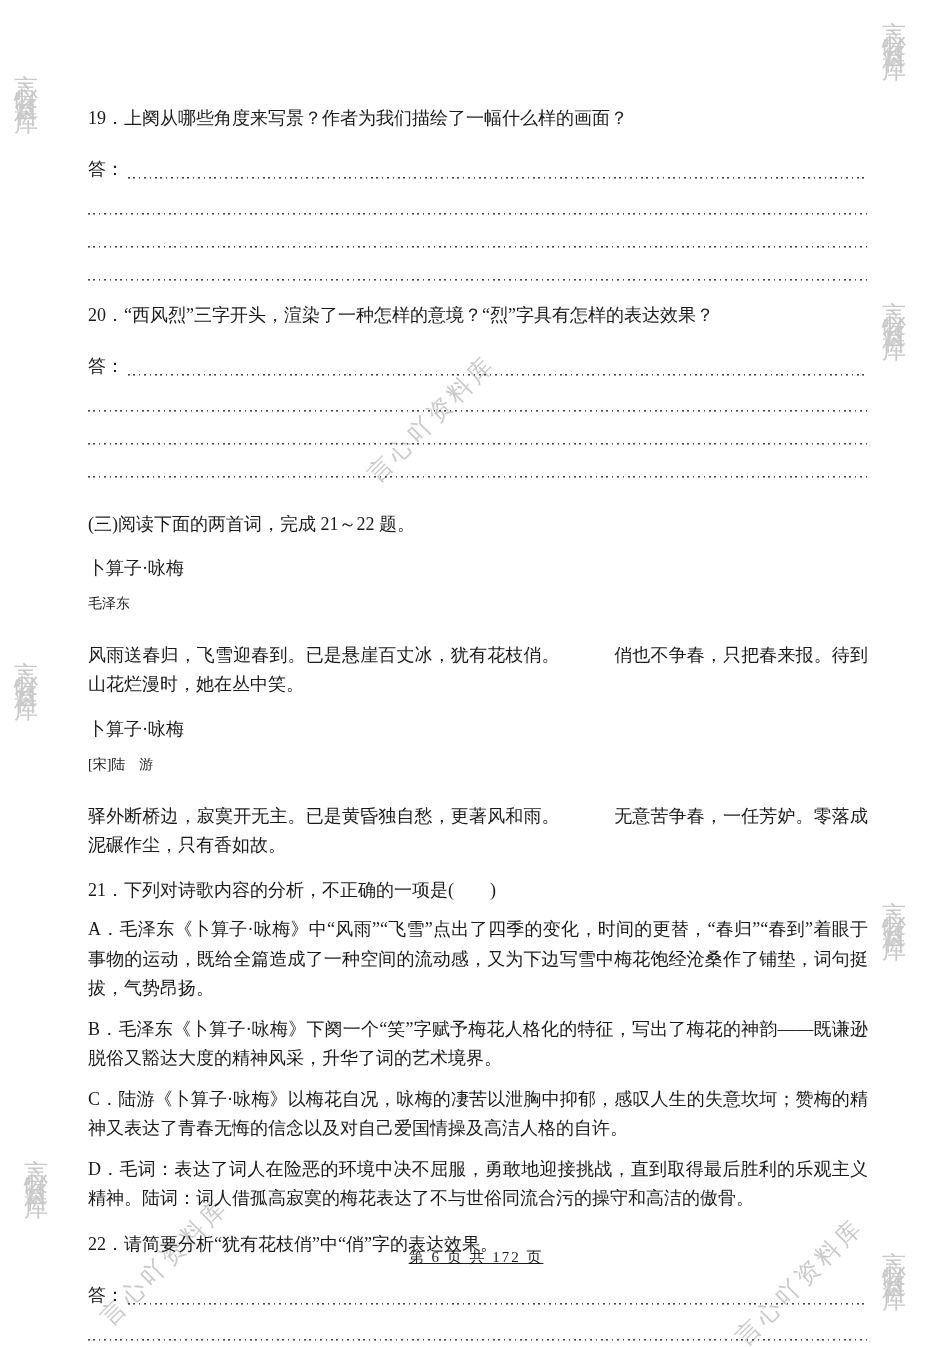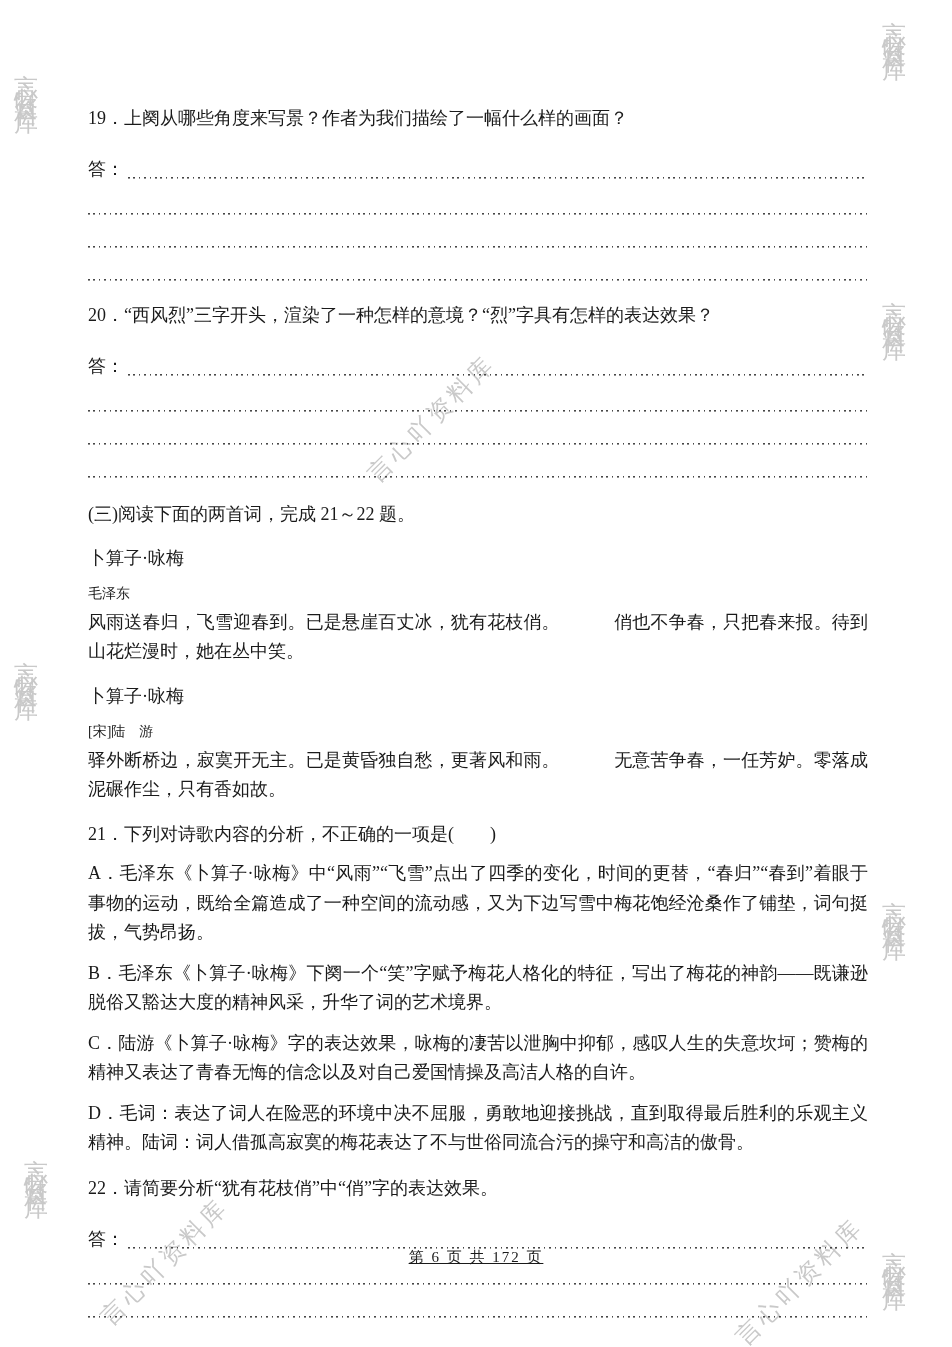--- a/index.html
+++ b/index.html
@@ -26,21 +26,21 @@
 
   .content {
     position:absolute; left:88px; right:84px; top:104px; z-index:1;
   }
   .q {
     font-size:18px; line-height:28px; margin:0; text-align:justify;
   }
   .mt10 { margin-top:10px; }
   .mt16 { margin-top:16px; }
   .mt20 { margin-top:20px; }
-  .mt22 { margin-top:22px; }
+  .mt22 { margin-top:32px; }
 
   .arow { display:flex; align-items:flex-end; height:40px; }
   .alabel { font-size:18px; line-height:26px; flex:0 0 auto; padding-right:4px; }
   .afill {
     flex:1 1 auto; height:26px;
     background-image:repeating-linear-gradient(to right,#474747 0 1.6px,transparent 1.6px 5.4px);
     background-size:100% 1.6px;
     background-repeat:no-repeat;
     background-position:0 21px;
   }
@@ -48,21 +48,21 @@
     height:33px;
     background-image:repeating-linear-gradient(to right,#474747 0 1.6px,transparent 1.6px 5.4px);
     background-size:100% 1.6px;
     background-repeat:no-repeat;
     background-position:0 bottom;
   }
 
   .center { text-align:left; }
   .poem-title { font-size:18px; line-height:28px; margin:16px 0 0; }
   .poem-author { font-size:14px; line-height:28px; margin:8px 0 0; }
-  .poem-text { font-size:18px; line-height:29px; margin:0 0 0; text-align:justify; }
+  .poem-text { font-size:18px; line-height:29px; margin:23px 0 0; text-align:justify; }
   .poem-date { font-size:18px; line-height:28px; margin:9px 0 0; }
 
   .option { font-size:18px; line-height:29.5px; margin:11px 0 0; text-align:justify; }
 
   .footer {
     position:absolute; left:0; right:0; top:1248px;
     text-align:center;
     font-size:15px; letter-spacing:2px;
     color:#1a1a1a; z-index:1;
     font-family:"Liberation Serif","DejaVu Serif",serif;
@@ -115,21 +115,21 @@
     <p class="poem-author center">毛泽东</p>
     <p class="poem-text">风雨送春归，飞雪迎春到。已是悬崖百丈冰，犹有花枝俏。　　　俏也不争春，只把春来报。待到山花烂漫时，她在丛中笑。</p>
 
     <p class="poem-title center">卜算子·咏梅</p>
     <p class="poem-author center">[宋]陆　游</p>
     <p class="poem-text">驿外断桥边，寂寞开无主。已是黄昏独自愁，更著风和雨。　　　无意苦争春，一任芳妒。零落成泥碾作尘，只有香如故。</p>
 
     <p class="q mt16">21．下列对诗歌内容的分析，不正确的一项是(　　)</p>
     <p class="option">A．毛泽东《卜算子·咏梅》中“风雨”“飞雪”点出了四季的变化，时间的更替，“春归”“春到”着眼于事物的运动，既给全篇造成了一种空间的流动感，又为下边写雪中梅花饱经沧桑作了铺垫，词句挺拔，气势昂扬。</p>
     <p class="option">B．毛泽东《卜算子·咏梅》下阕一个“笑”字赋予梅花人格化的特征，写出了梅花的神韵——既谦逊脱俗又豁达大度的精神风采，升华了词的艺术境界。</p>
-    <p class="option">C．陆游《卜算子·咏梅》字的表达效果，咏梅的凄苦以泄胸中抑郁，感叹人生的失意坎坷；赞梅的精神又表达了青春无悔的信念以及对自己爱国情操及高洁人格的自许。</p>
+    <p class="option">C．陆游《卜算子·咏梅》以梅花自况，咏梅的凄苦以泄胸中抑郁，感叹人生的失意坎坷；赞梅的精神又表达了青春无悔的信念以及对自己爱国情操及高洁人格的自许。</p>
     <p class="option">D．毛词：表达了词人在险恶的环境中决不屈服，勇敢地迎接挑战，直到取得最后胜利的乐观主义精神。陆词：词人借孤高寂寞的梅花表达了不与世俗同流合污的操守和高洁的傲骨。</p>
 
     <p class="q mt16">22．请简要分析“犹有花枝俏”中“俏”字的表达效果。</p>
     <div class="answer mt10">
       <div class="arow">
         <span class="alabel">答：</span>
         <span class="afill"></span>
       </div>
       <div class="dotline"></div>
       <div class="dotline"></div>

